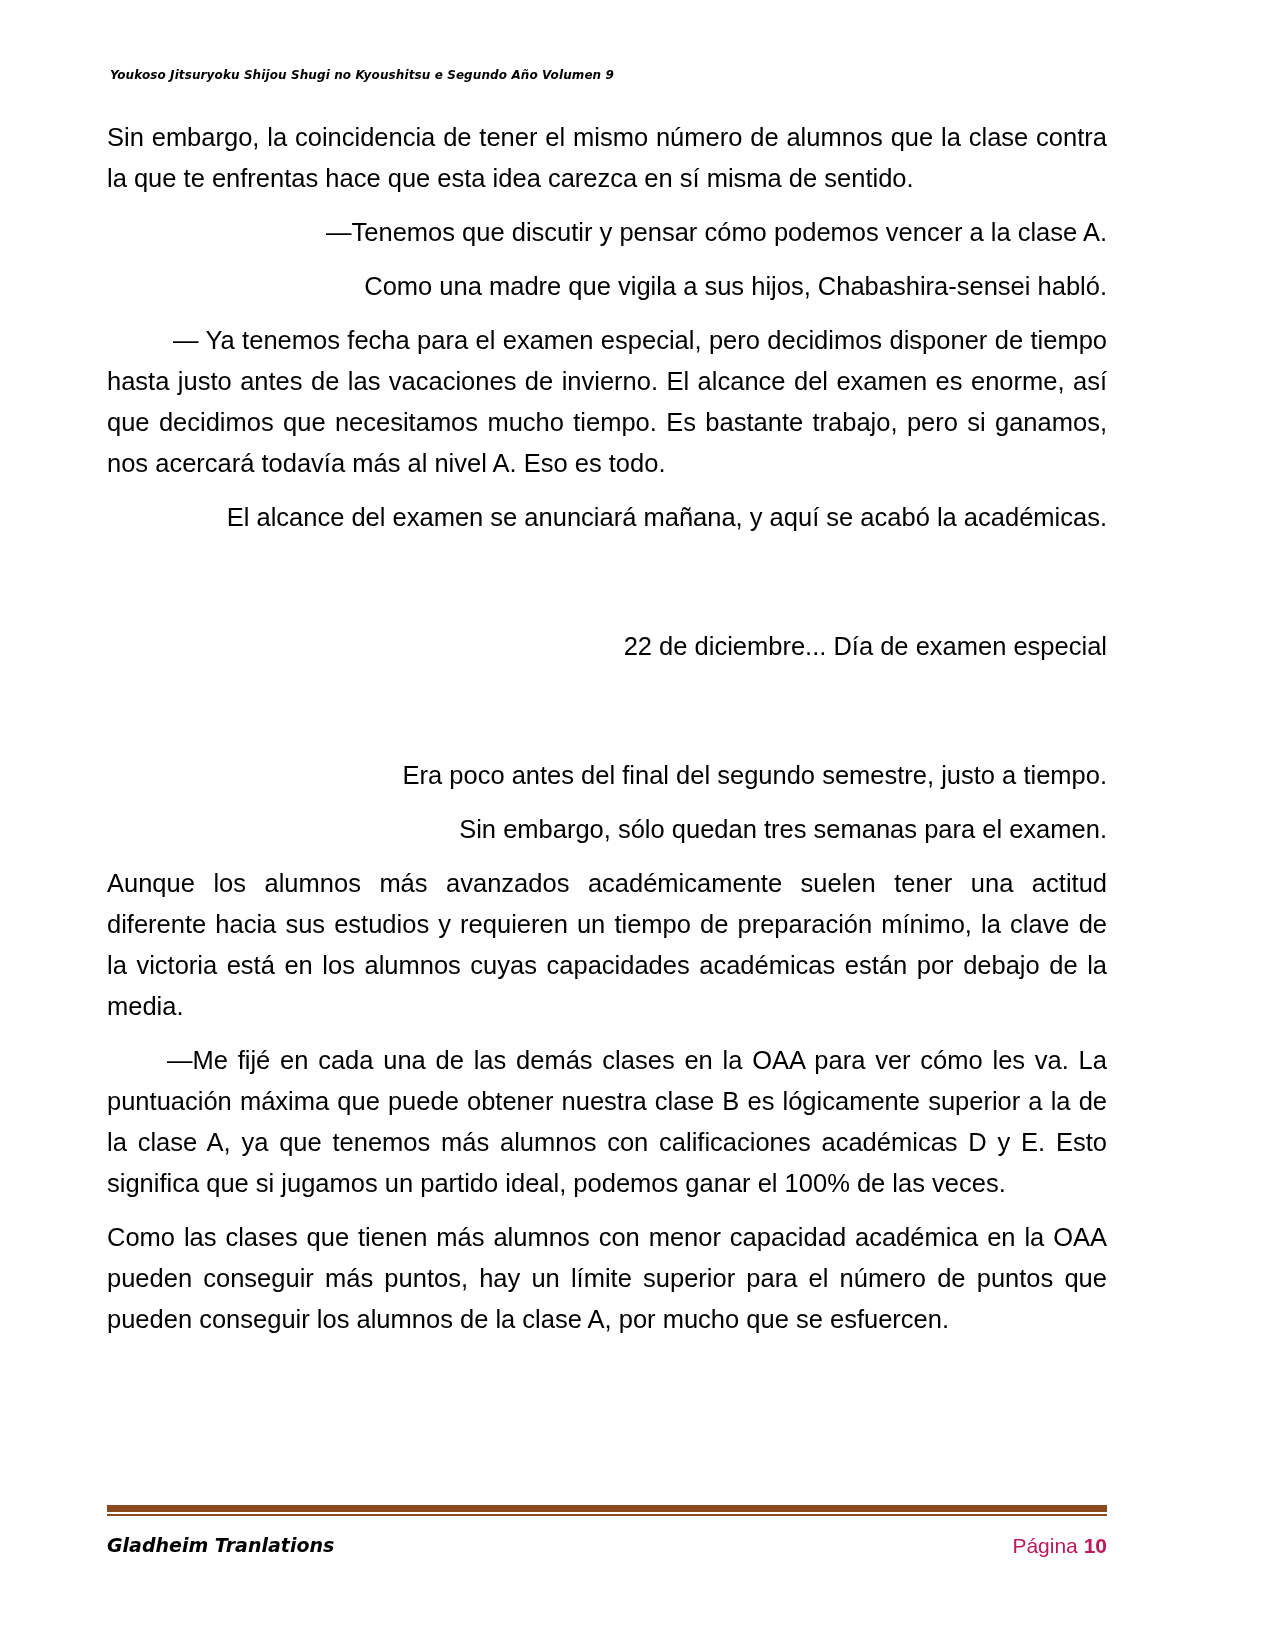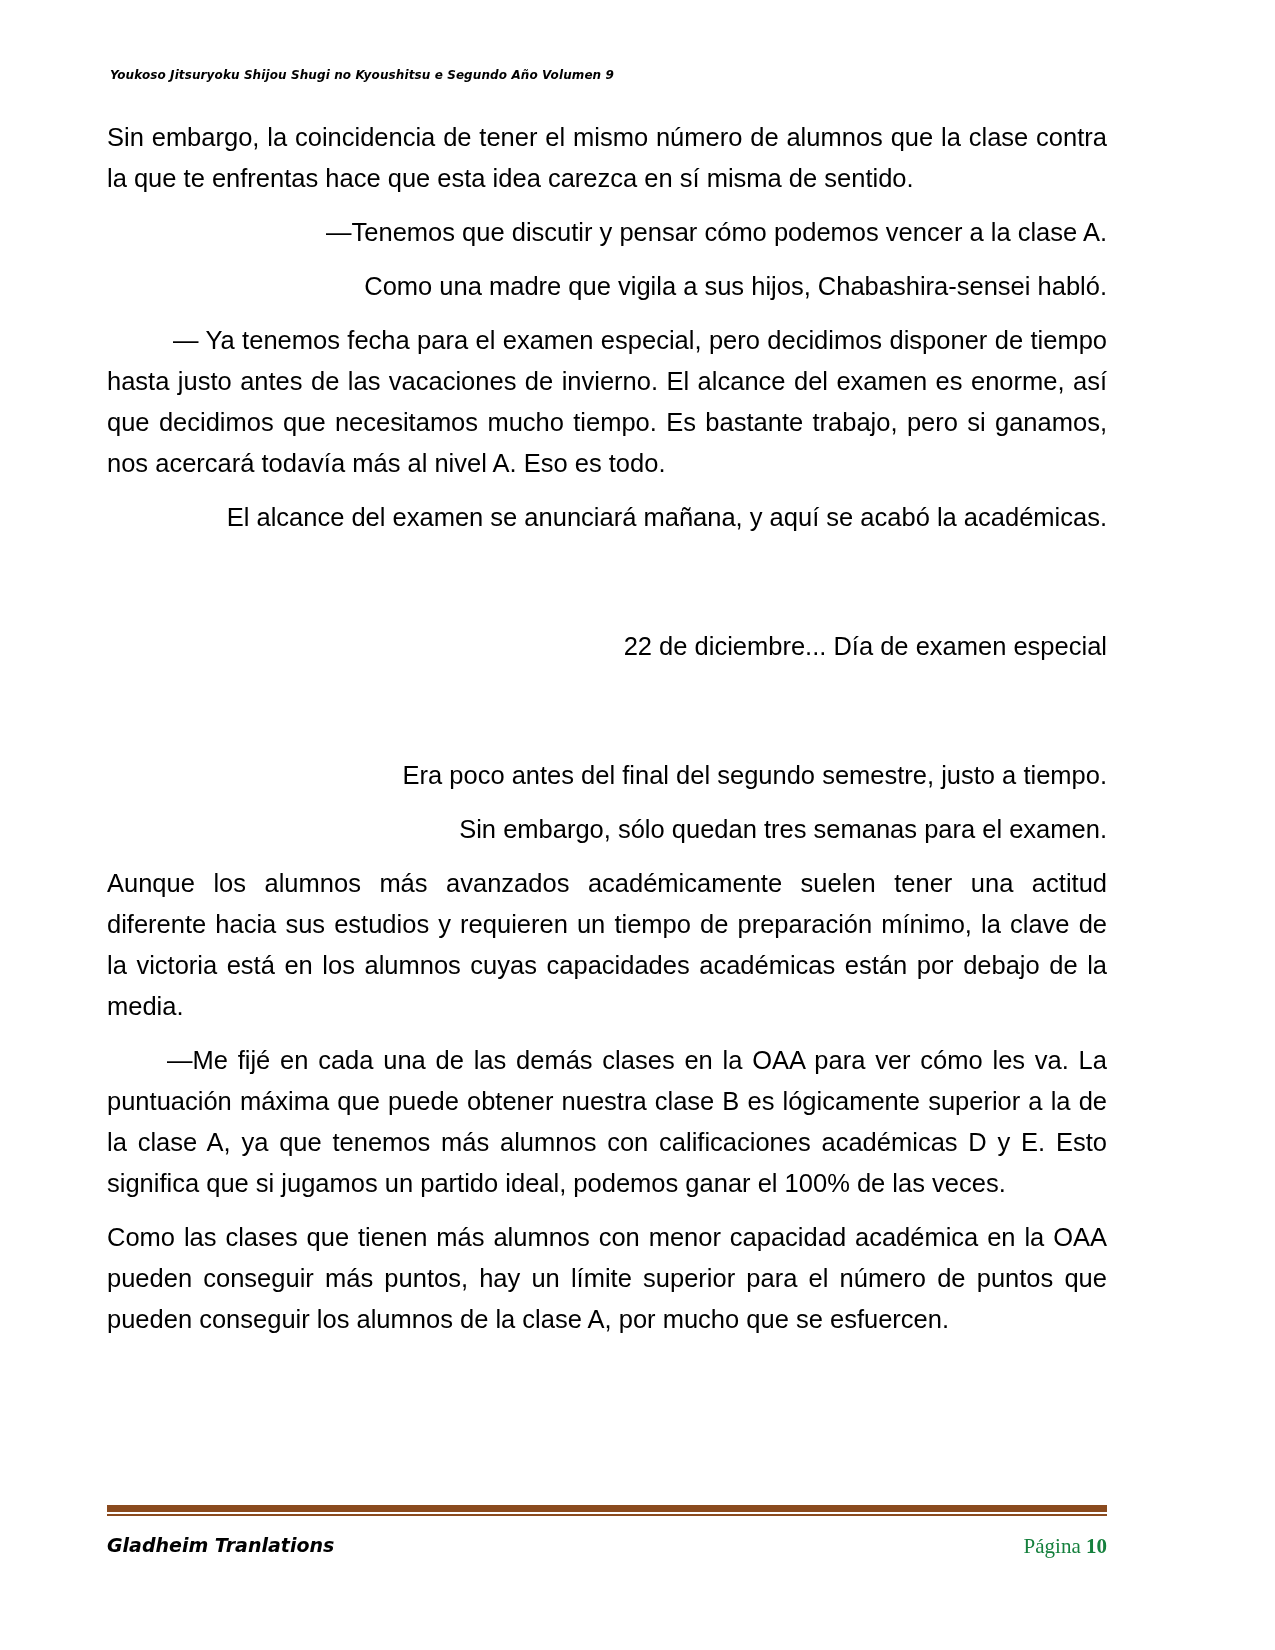--- a/index.html
+++ b/index.html
@@ -105,23 +105,23 @@
   }
   .footer-brand {
     font-family: "DejaVu Sans", sans-serif;
     font-weight: bold;
     font-style: italic;
     font-size: 19px;
     color: #000000;
     white-space: nowrap;
   }
   .footer-page {
-    font-family: Liberation Serif, serif;
+    font-family: Liberation Sans, sans-serif;
     font-size: 21px;
-    color: #15803d;
+    color: #be185d;
     white-space: nowrap;
   }
   .footer-page .pagenum {
     font-weight: bold;
   }
 </style>
 </head>
 <body>
 
 <div class="page">

